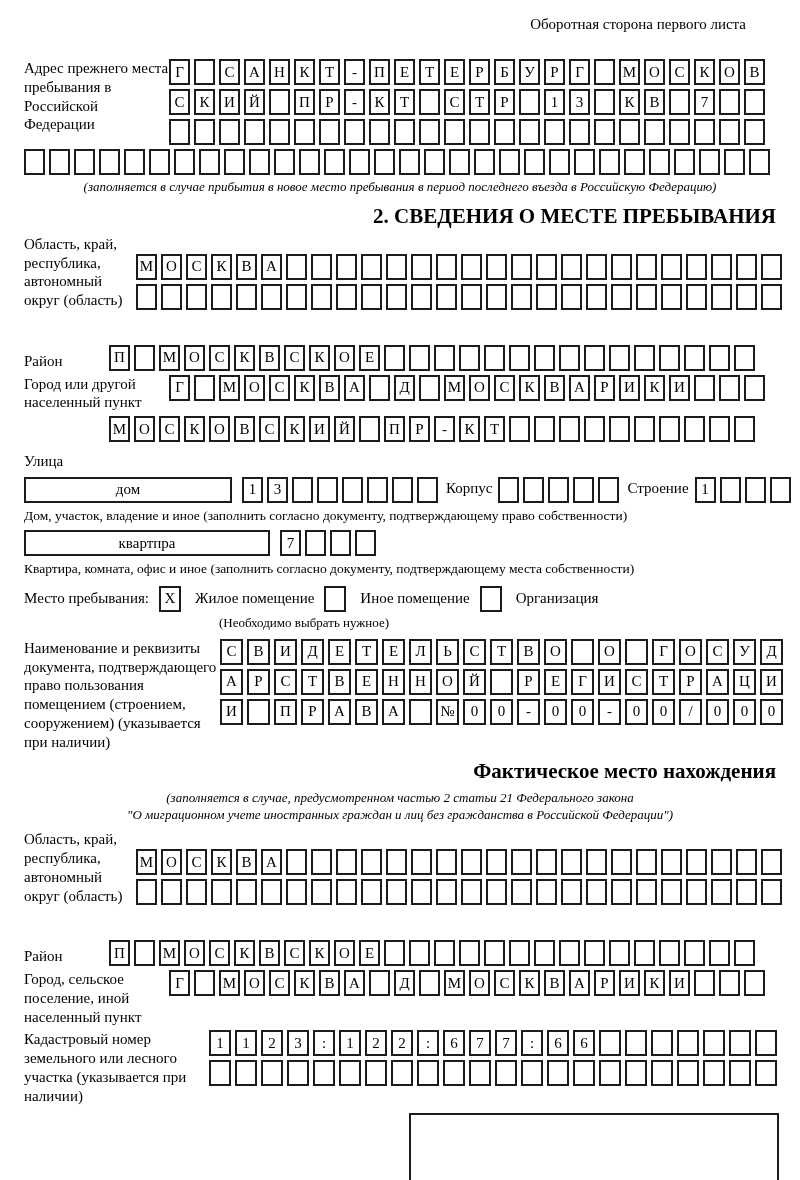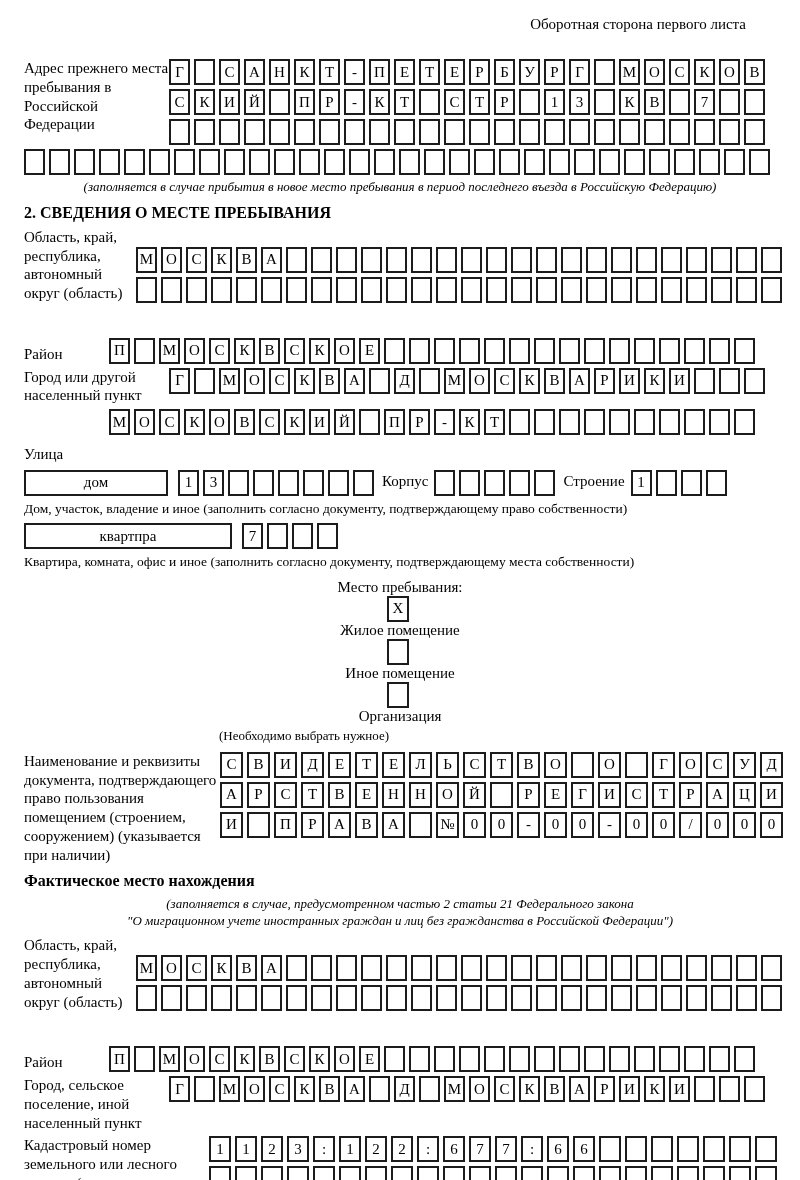--- a/index.html
+++ b/index.html
@@ -25,37 +25,37 @@
 
   .rows { display:flex; flex-direction:column; gap:4px; }
 
   .fgroup { display:flex; align-items:flex-start; }
   .flabel { font-size:15px; line-height:1.25; flex-shrink:0; }
   .w145 { width:145px; } .w112 { width:112px; } .w85 { width:85px;margin-top:36px; }
   .w196 { width:196px; } .w185 { width:185px; }
 
   .caption-center { font-size:13px; text-align:center; line-height:1.3;font-style:italic; }
   .caption-left { font-size:13.5px; text-align:left; line-height:1.3; }
-  .sect-title { font-size:16px; font-weight:bold; text-align:left; }
+  .sect-title { font-size:21px; font-weight:bold; text-align:right; }
 
   .mt4{margin-top:4px;} .mt6{margin-top:6px;align-items:flex-end;} .mt8{margin-top:8px;} .mt18{margin-top:26px;}
 
   
   .inline-row { display:flex; align-items:flex-start; font-size:15px; }
   .widebox {
     box-sizing:border-box; border:2px solid #1c1c1c; height:26px;
     display:flex; align-items:center; justify-content:center;
     font-size:15px; flex-shrink:0;
   }
-  .house-box { width:144px; margin-right:10px; }
-  .apt-box { width:208px; margin-right:10px; }
+  .house-box { width:208px; margin-right:10px; }
+  .apt-box { width:246px; margin-right:10px; }
   .mini-label { margin:3px 6px 0 4px; white-space:nowrap; }
 
   
-  .stay-row { display:flex; align-items:center; font-size:15px; margin-top:8px;flex-direction:column; }
+  .stay-row { display:flex; align-items:center; font-size:15px; margin-top:8px; }
   .checkbox {
     width:22px; height:26px; box-sizing:border-box; border:2px solid #1c1c1c;
     display:flex; align-items:center; justify-content:center;
     font-size:15px; margin:0 14px 0 10px; flex-shrink:0;
   }
   .stay-caption { font-size:13px; margin:3px 0 0 195px; }
 
   
   .stamp-wrap { width:412px; margin-left:364px; margin-top:8px; }
   .stamp-box { width:370px; height:174px; border:2px solid #1c1c1c; box-sizing:border-box; margin:0 auto; }

